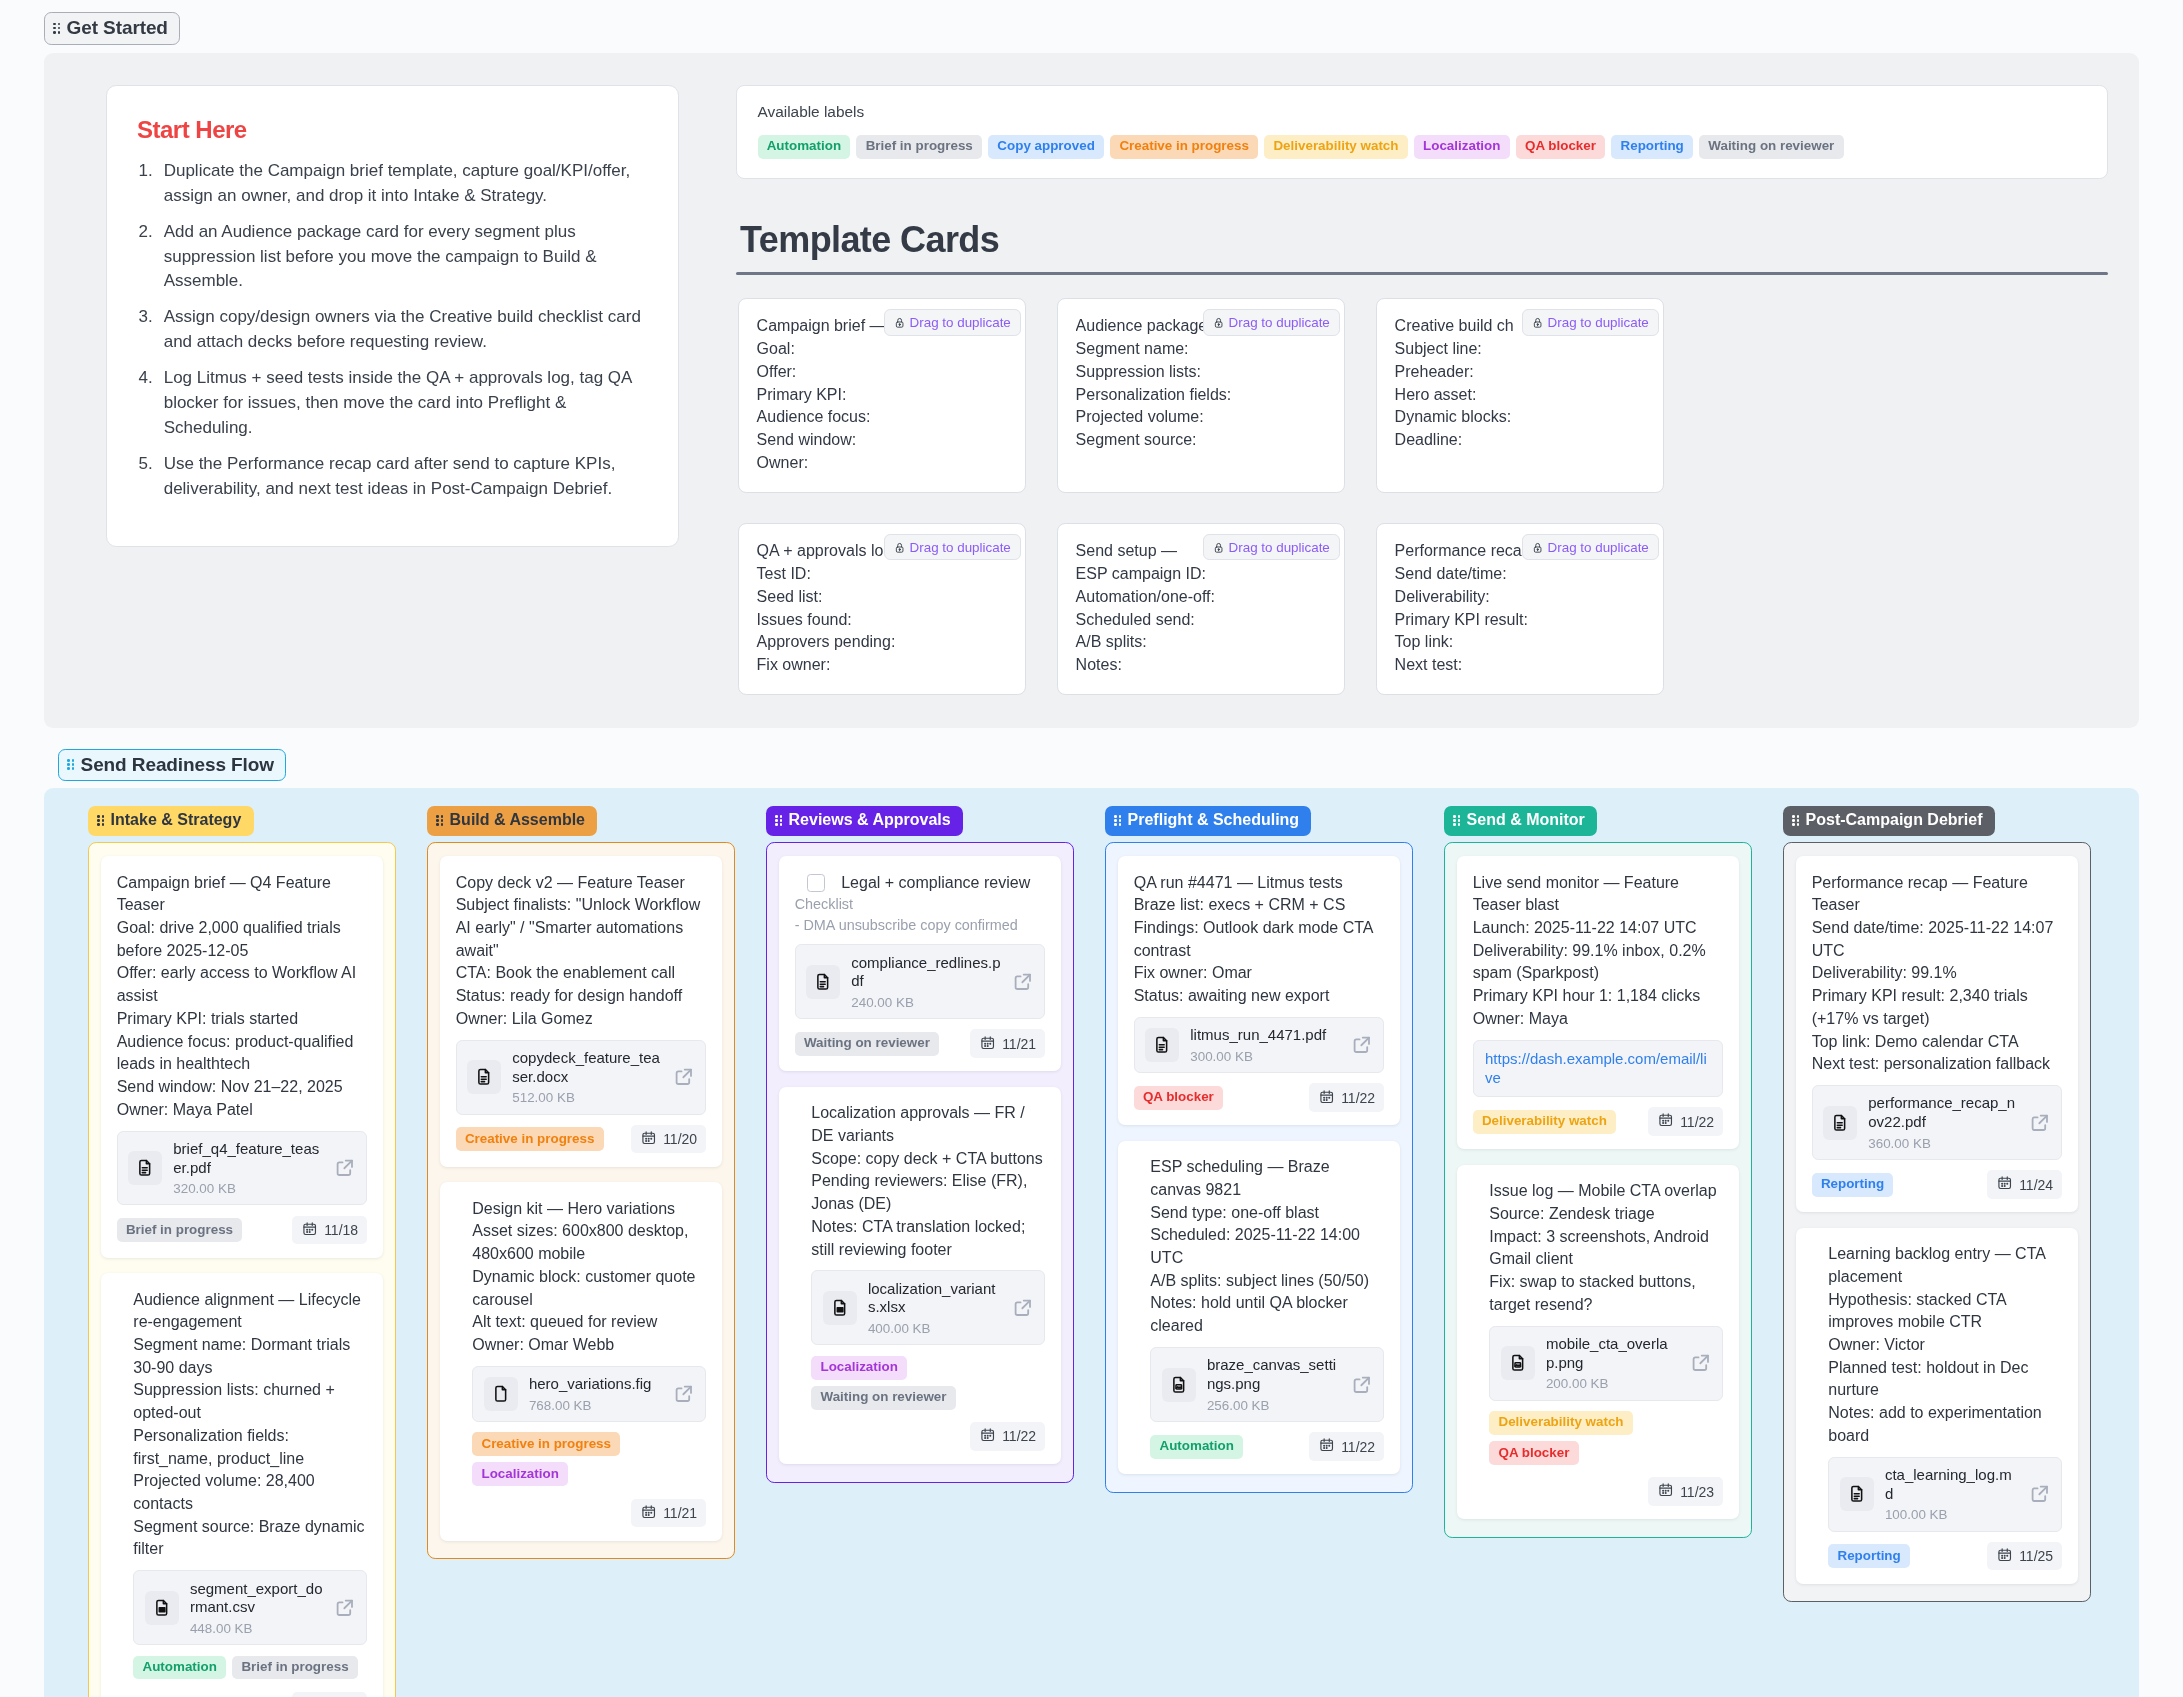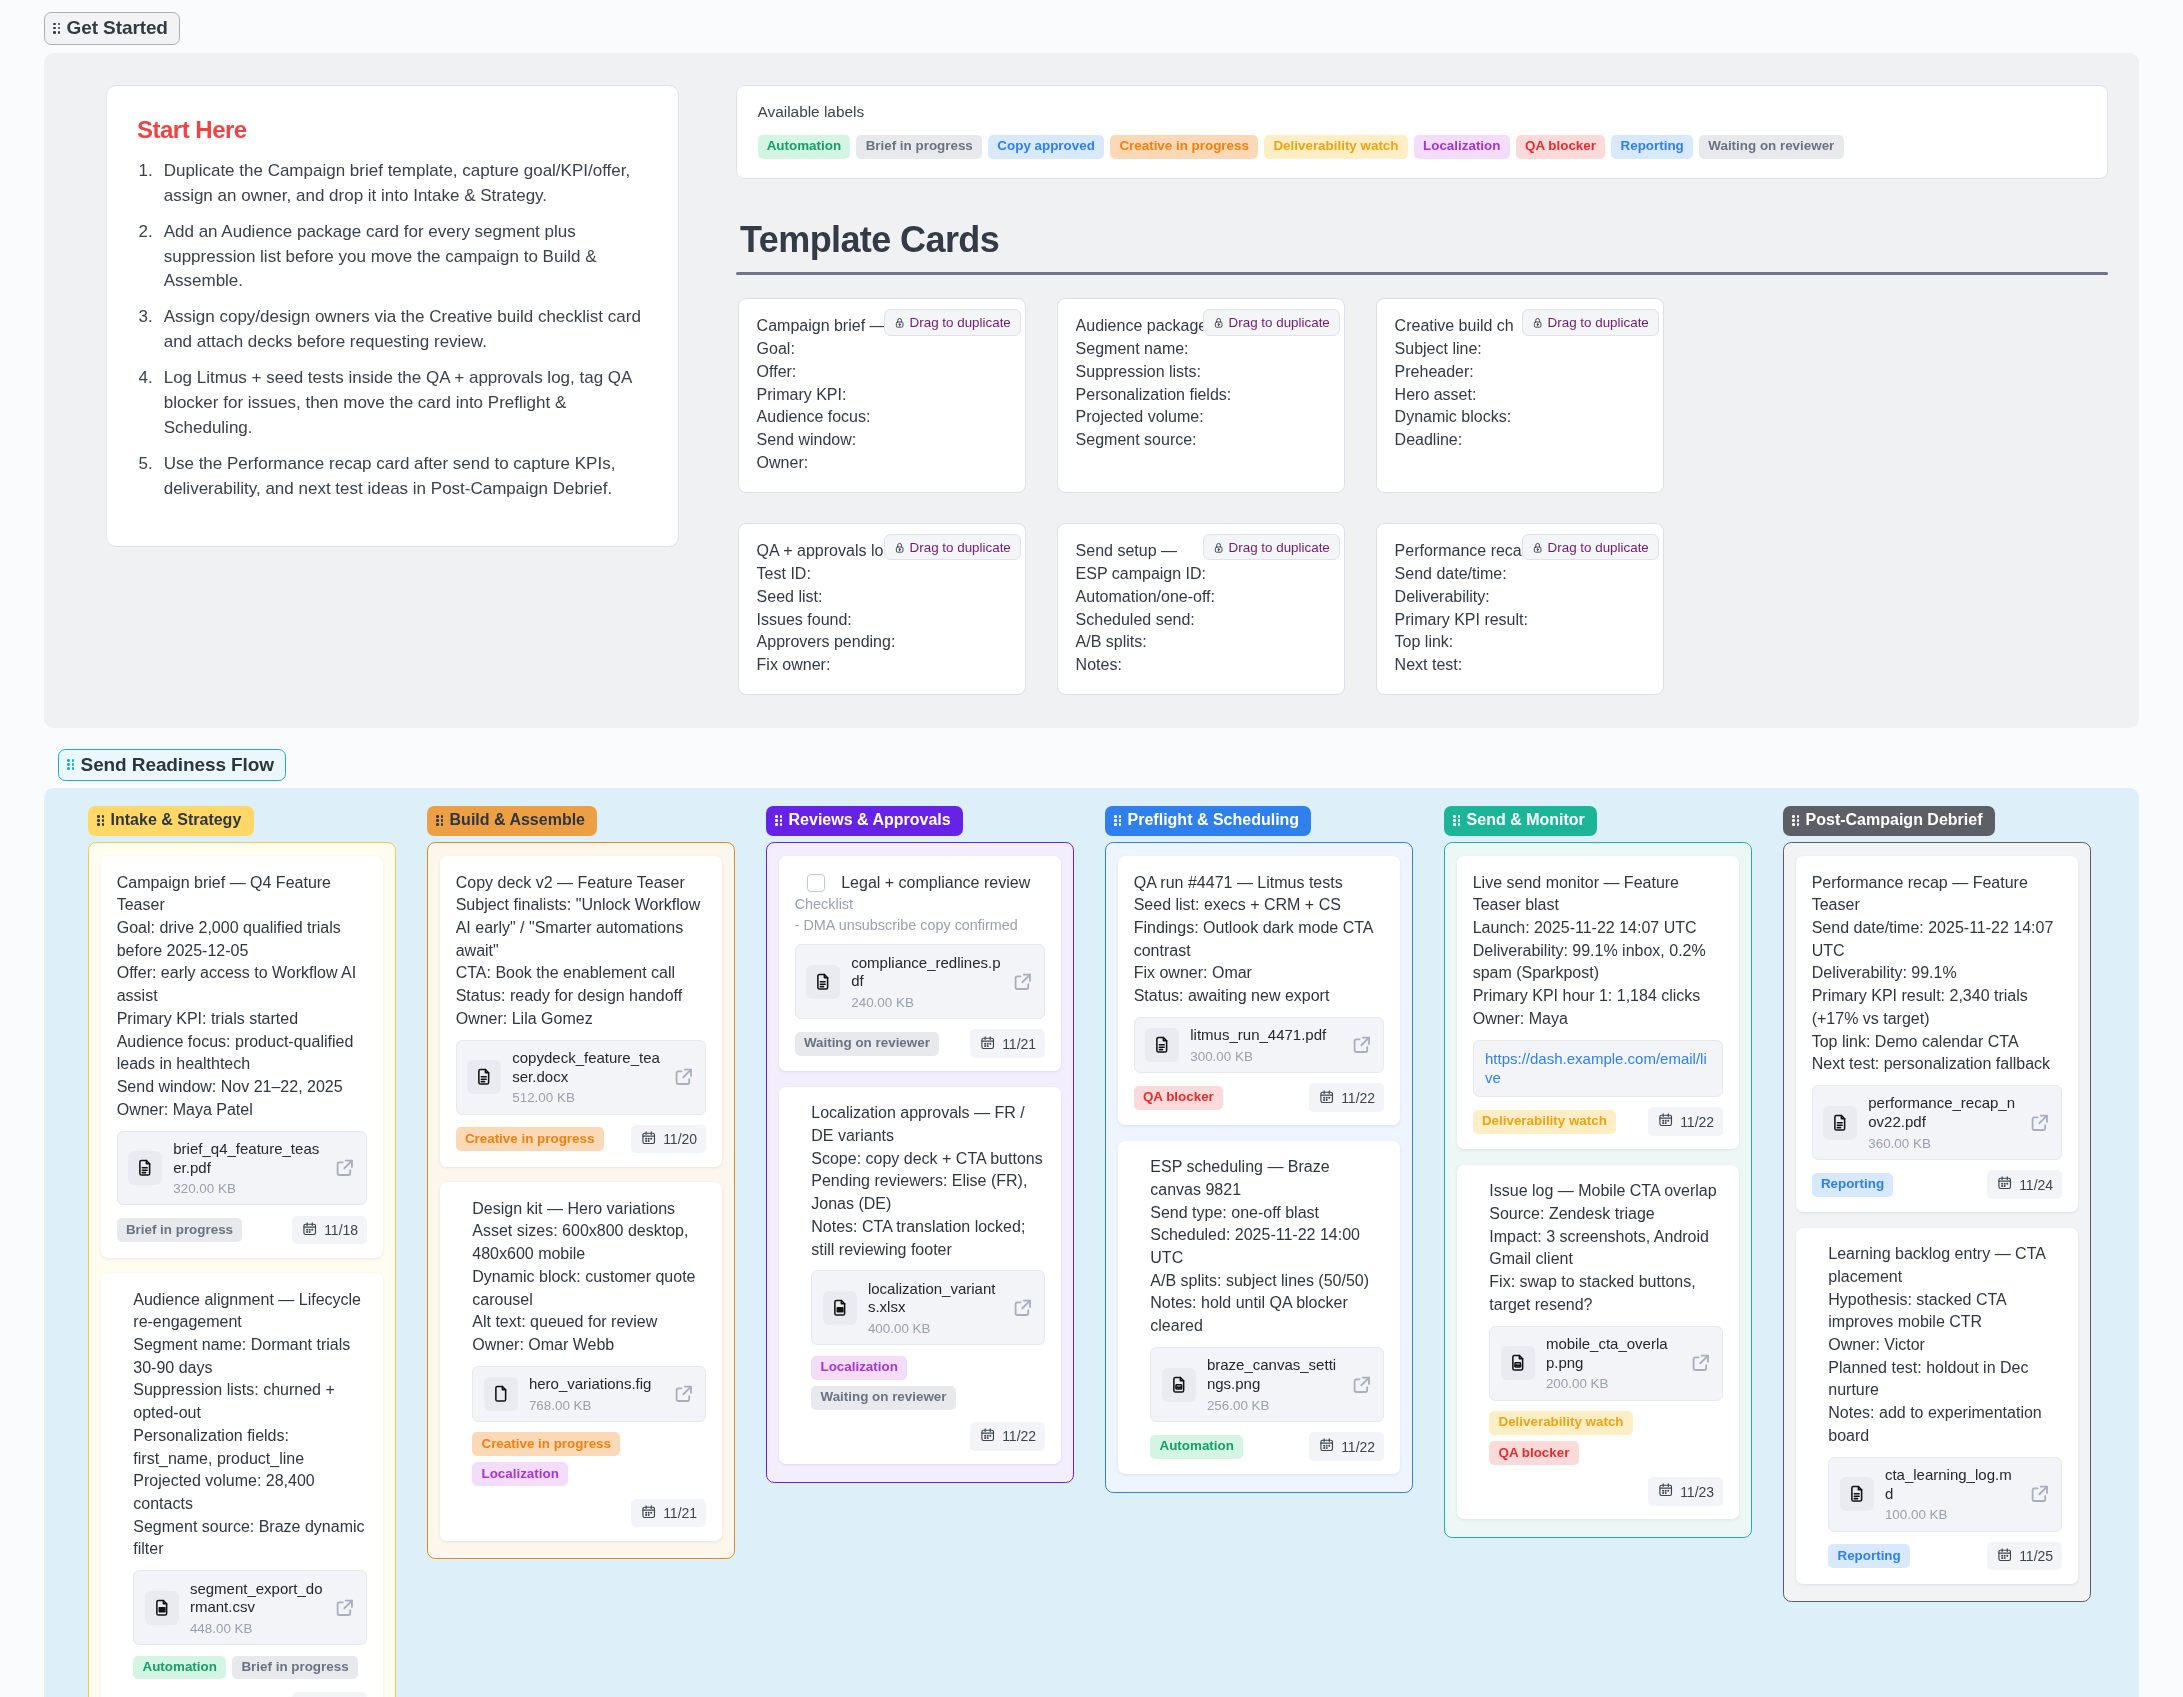--- a/index.html
+++ b/index.html
@@ -160,21 +160,21 @@
     position: absolute;
     top: 10.3px; right: 4.1px;
     display: inline-flex;
     align-items: center;
     gap: 4px;
     background: #f4f5f7;
     border: 1px solid #dfe2e8;
     border-radius: 6.2px;
     padding: 4.6px 9.2px;
     font-size: 13.4px;
-    color: #701a75;
+    color: #8b5cf6;
     white-space: nowrap;
   }
   .lock-ico { width: 11.3px; height: 13.4px; display:block; }
 
   
   .board {
     margin: 7.2px 44px 0 44px;
     background: #ddf0fa;
     border-radius: 9.2px;
     padding: 17.5px 20.5px 62px 44px;
@@ -773,21 +773,21 @@
           <i></i>
           <i></i>
           <i></i>
           <i></i>
         </span>
         <span>Preflight &amp; Scheduling</span>
       </div><div class="col-body" style="background: rgb(238, 245, 254); border-color: rgb(47, 128, 237);">
         <div class="card">
           <div class="card-body">
             <div class="card-line">QA run #4471 — Litmus tests</div>
-            <div class="card-line">Seed list: execs + CRM + CS</div>
+            <div class="card-line">Braze list: execs + CRM + CS</div>
             <div class="card-line">Findings: Outlook dark mode CTA contrast</div>
             <div class="card-line">Fix owner: Omar</div>
             <div class="card-line">Status: awaiting new export</div>
           </div>
           <div class="attach">
             <span class="file-ico-box">
               <svg viewBox="0 0 24 24" width="19.5" height="19.5" fill="none" stroke="#111" stroke-width="1.9" stroke-linecap="round" stroke-linejoin="round">
                 <path d="M14 3H8a2 2 0 0 0-2 2v14a2 2 0 0 0 2 2h8a2 2 0 0 0 2-2V7z"></path>
                 <path d="M14 3v4h4"></path>
                 <path d="M9 12h6M9 15h6M9 18h4"></path>

